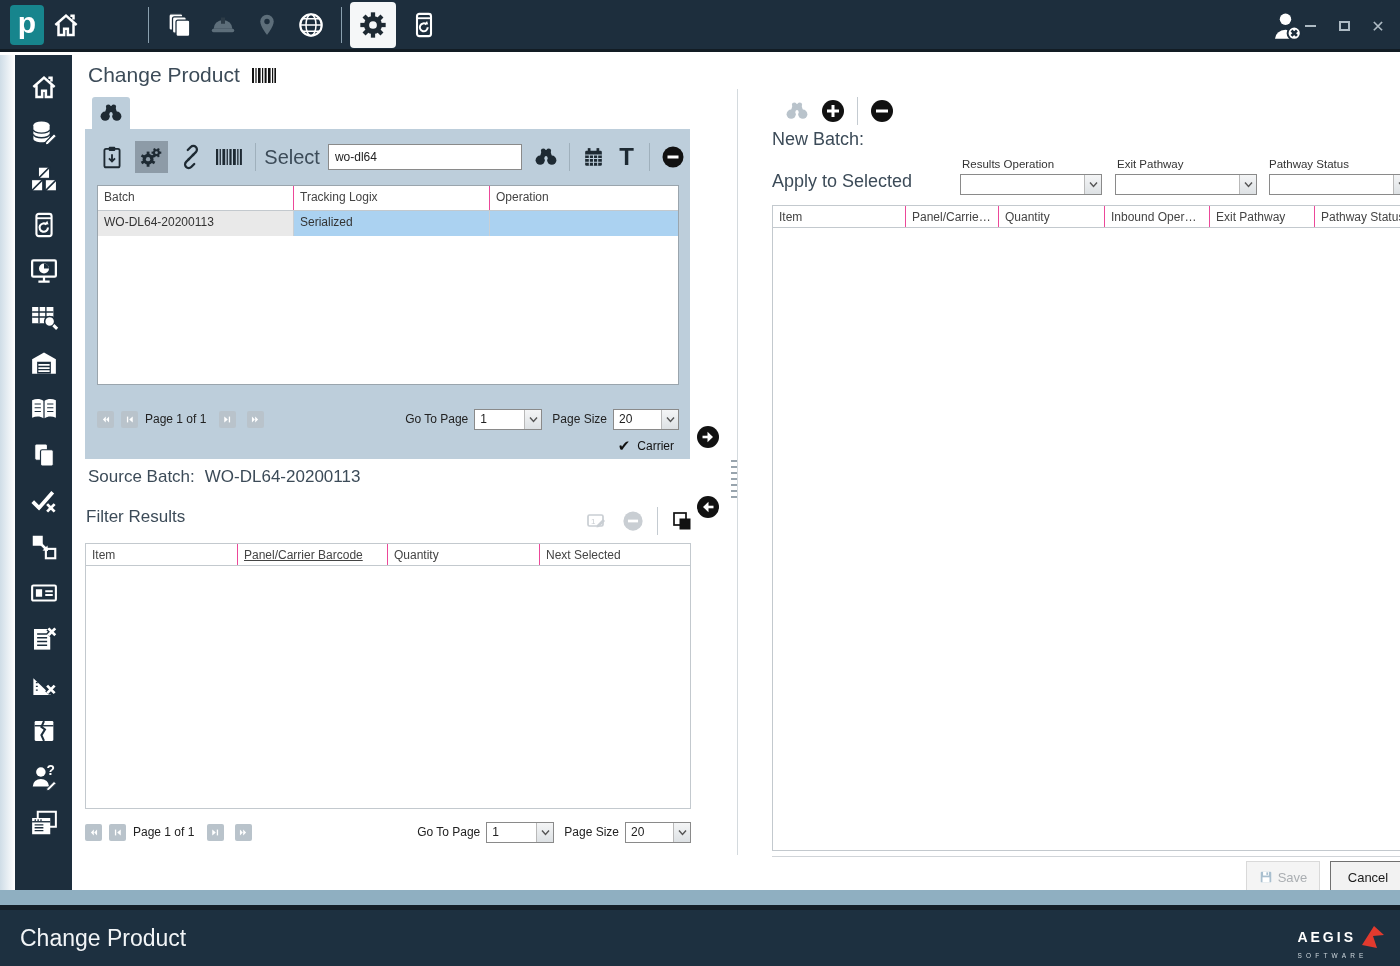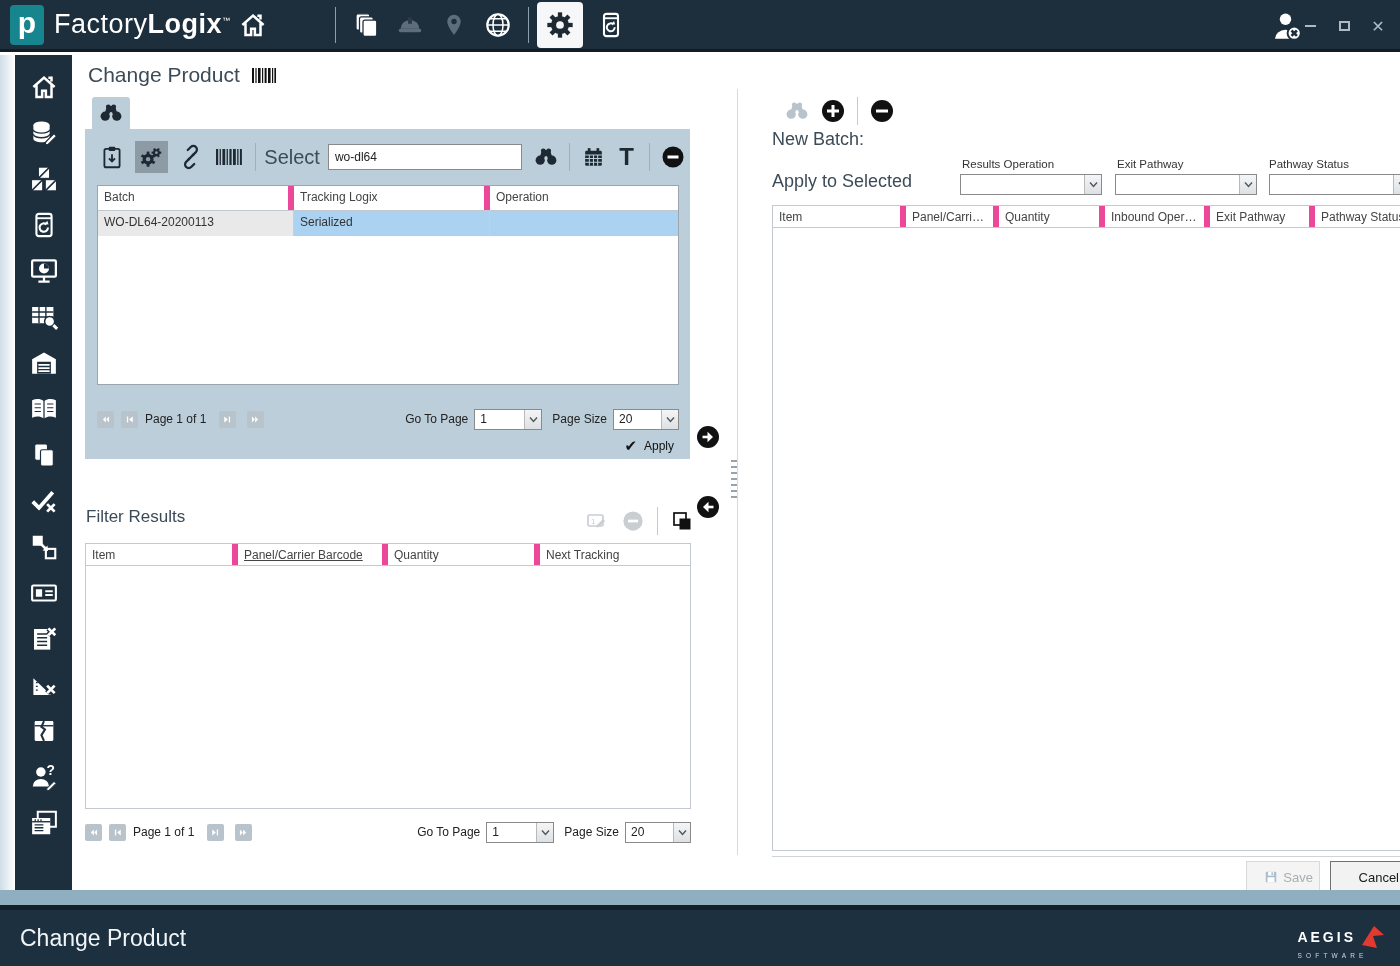--- a/index.html
+++ b/index.html
@@ -36,21 +36,21 @@
   .batch-panel{position:absolute;left:13px;top:74px;width:605px;height:330px;background:#bdcedb;}
   .bp-toolbar{position:absolute;left:0;top:8px;width:605px;height:40px;display:flex;align-items:center;}
   .tbtn{width:34px;height:32px;display:flex;align-items:center;justify-content:center;color:#1e2a33;}
   .tbtn.pressed{background:#8d9ba7;}
   .v-div{width:1px;height:28px;background:#9fb0bc;margin:0 6px;}
   .search-label{font-size:20px;font-weight:300;color:#3c4b58;margin:0 8px 0 2px;}
   .search-input{width:196px;height:26px;border:1px solid #8a8a8a;font-size:12px;padding:0 6px;color:#222;background:#fff;}
 
   .grid{position:absolute;background:#fff;border:1px solid #9aa5ad;font-size:12px;color:#333;}
   .grid-head{display:flex;border-bottom:1px solid #c3c9ce;height:25px;background:#fff;}
-  .gh-cell{padding:4px 6px;border-right:6px solid #ec4899;color:#444;overflow:hidden;white-space:nowrap;text-overflow:ellipsis;}
+  .gh-cell{padding:4px 6px;border-right:1px solid #ec4899;color:#444;overflow:hidden;white-space:nowrap;text-overflow:ellipsis;}
   .grid-row{display:flex;height:25px;}
   .gr-cell{padding:4px 6px;border-right:1px solid #c9cfd4;overflow:hidden;white-space:nowrap;}
 
   .bp-grid{left:12px;top:56px;width:582px;height:200px;}
   .bp-grid .c1{width:196px;}
   .bp-grid .c2{width:196px;}
   .bp-grid .c3{flex:1;border-right:none;}
   .row-batchcell{background:#e9e9e9;}
   .row-sel{background:#abd2f1;}
 
@@ -93,21 +93,21 @@
   .dd-label{position:absolute;top:103px;font-size:11.5px;color:#333;}
   .dd{position:absolute;top:119px;width:142px;}
   .rp-grid{left:0;top:150px;width:642px;height:646px;border-color:#c3c9ce;}
   .rp-grid .c1{width:133px;}
   .rp-grid .c2{width:93px;}
   .rp-grid .c3{width:106px;}
   .rp-grid .c4{width:105px;}
   .rp-grid .c5{width:105px;}
   .rp-grid .c6{flex:1;border-right:none;}
   .rp-footer-line{position:absolute;left:0;top:801px;width:646px;height:1px;background:#d0d4d8;}
-  .btn{height:32px;font-size:13px;display:flex;align-items:center;justify-content:flex-end;gap:5px;}
+  .btn{height:32px;font-size:13px;display:flex;align-items:center;justify-content:center;gap:5px;}
   .btn-save{position:absolute;left:474px;top:806px;width:74px;background:#f4f4f4;border:1px solid #d9d9d9;color:#aaaeb2;}
   .btn-cancel{position:absolute;left:558px;top:806px;width:76px;background:#f2f2f2;border:1px solid #707070;color:#1a1a1a;}
 
   
   .bottom-frame{position:absolute;left:0;top:890px;width:1400px;height:15px;background:#8fafc1;}
   .statusbar{position:absolute;left:0;top:905px;width:1400px;height:61px;background:#1d3040;border-top:5px solid #141f28;display:flex;align-items:center;}
   .status-title{color:#f2f5f7;font-size:23px;font-weight:300;margin-left:20px;}
   .aegis{position:absolute;right:14px;top:14px;display:flex;flex-direction:column;align-items:flex-start;}
   .aegis-row{display:flex;align-items:center;}
   .aegis-name{color:#fff;font-size:14px;font-weight:bold;letter-spacing:3px;}
@@ -116,21 +116,20 @@
 </style>
 </head>
 <body>
 
 <div class="app">
 
   <header class="titlebar">
     <div class="logo-box">
         <span>p</span>
       </div>
-    <div class="brand"><span class="light">Factory</span><span class="bold">Logix</span><sup>™</sup></div>
     <div class="tb-icon">
       <svg width="30" height="30" viewBox="0 0 24 24">
           <path d="M3.5 12 L12 4.5 L20.5 12 M6 10.5 V20 h4.5 v-5 h3 v5 H18 v-9.5 M15.5 4.5 h2.5 v3" fill="none" stroke="#fff" stroke-width="2"></path>
         </svg>
     </div>
     <div class="tb-divider" style="margin-left:60px;"></div>
     <div class="tb-icon">
       <svg width="30" height="30" viewBox="0 0 24 24">
           <g fill="#fff" stroke="#1d2e3d" stroke-width="1">
             <rect x="4" y="3" width="11" height="13" rx="1.5"></rect>
@@ -508,24 +507,27 @@
           <div class="cbtn">
               <svg width="9" height="7" viewBox="0 0 9 7">
                 <path d="M1 1.5 L4.5 5.5 L8 1.5" stroke="#555" stroke-width="1.4" fill="none"></path>
               </svg>
             </div>
         </div>
       </div>
 
       <div class="select-row">
         <span class="chk">✔</span>
-        <span>Apply</span>
+        <span>Carrier</span>
       </div>
     </section>
 
+    <div class="source-batch">
+      <span>Source Batch:</span><span class="val">WO-DL64-20200113</span>
+    </div>
 
     <div class="filter-title">Filter Results</div>
     <div class="filter-tools">
       <div class="ftool">
         <svg width="24" height="24" viewBox="0 0 24 24">
             <rect x="3" y="6" width="15" height="11" rx="1.5" fill="none" stroke="#c9ced3" stroke-width="1.7"></rect>
             <text x="6" y="14.5" font-size="8" fill="#c9ced3">1</text>
             <path d="M12 16 l6-6 2 2 -6 6 -2.5 .5z" fill="#c9ced3"></path>
           </svg>
       </div>
@@ -542,21 +544,21 @@
             <rect x="9.5" y="9.5" width="11" height="11" fill="#111"></rect>
           </svg>
       </div>
     </div>
 
     <div class="grid fr-grid">
       <div class="grid-head" style="height:22px;">
         <div class="gh-cell c1">Item</div>
         <div class="gh-cell c2">Panel/Carrier Barcode</div>
         <div class="gh-cell c3">Quantity</div>
-        <div class="gh-cell c4">Next Tracking</div>
+        <div class="gh-cell c4">Next Selected</div>
       </div>
     </div>
 
     <div class="pager-row fr-pager">
       <div class="pg-btn">
           <svg width="11" height="11" viewBox="0 0 17 17">
             <path d="M9 4 L4.5 8.5 L9 13z M14 4 L9.5 8.5 L14 13z" fill="#fff"></path>
           </svg>
         </div>
       <div class="pg-btn">

